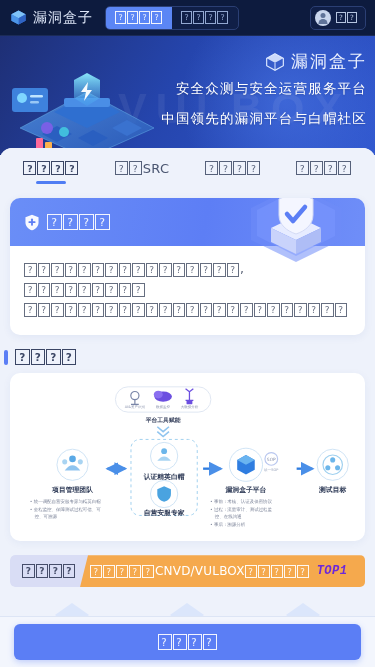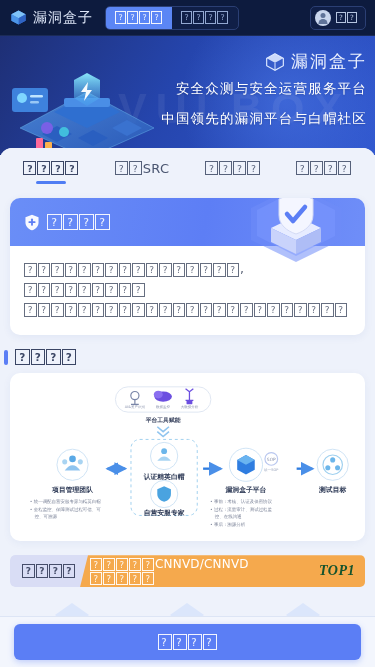--- a/index.html
+++ b/index.html
@@ -198,23 +198,23 @@
   .strip-body {
     flex:1; background:#f5a councils;
     background:#f5a94d;
     display:flex; align-items:center; gap:7px;
     padding:0 10px; color:#fff; font-size:12px;
     clip-path:polygon(8px 0, 100% 0, 100% 100%, 0 100%);
     margin-left:-8px;
   }
   .strip-text { font-family:"DejaVu Sans", sans-serif; letter-spacing:.2px; }
   .strip-top1 {
-    color:#14532d; font-weight:700; font-style:italic;
-    font-size:14px; letter-spacing:.5px;
-    font-family:Liberation Serif, serif;
+    color:#6d28d9; font-weight:700; font-style:italic;
+    font-size:12px; letter-spacing:.5px;
+    font-family:Liberation Mono, monospace;
   }
 
   
   .feature-row {
     display:flex; justify-content:space-around;
     margin:10px 14px 0 14px; height:24px; overflow:hidden;
   }
   .feature-ico { width:46px; height:46px; }
 
   
@@ -548,21 +548,21 @@
           <i></i>
         </span>
     </div>
     <div class="strip-body">
       <span class="strip-text"><span class="tofu">
             <i></i>
             <i></i>
             <i></i>
             <i></i>
             <i></i>
-          </span><span>CNNVD/CNNVD</span><span class="tofu">
+          </span><span>CNVD/VULBOX</span><span class="tofu">
             <i></i>
             <i></i>
             <i></i>
             <i></i>
             <i></i>
           </span></span>
       <span class="strip-top1">TOP1</span>
     </div>
   </div>
 

